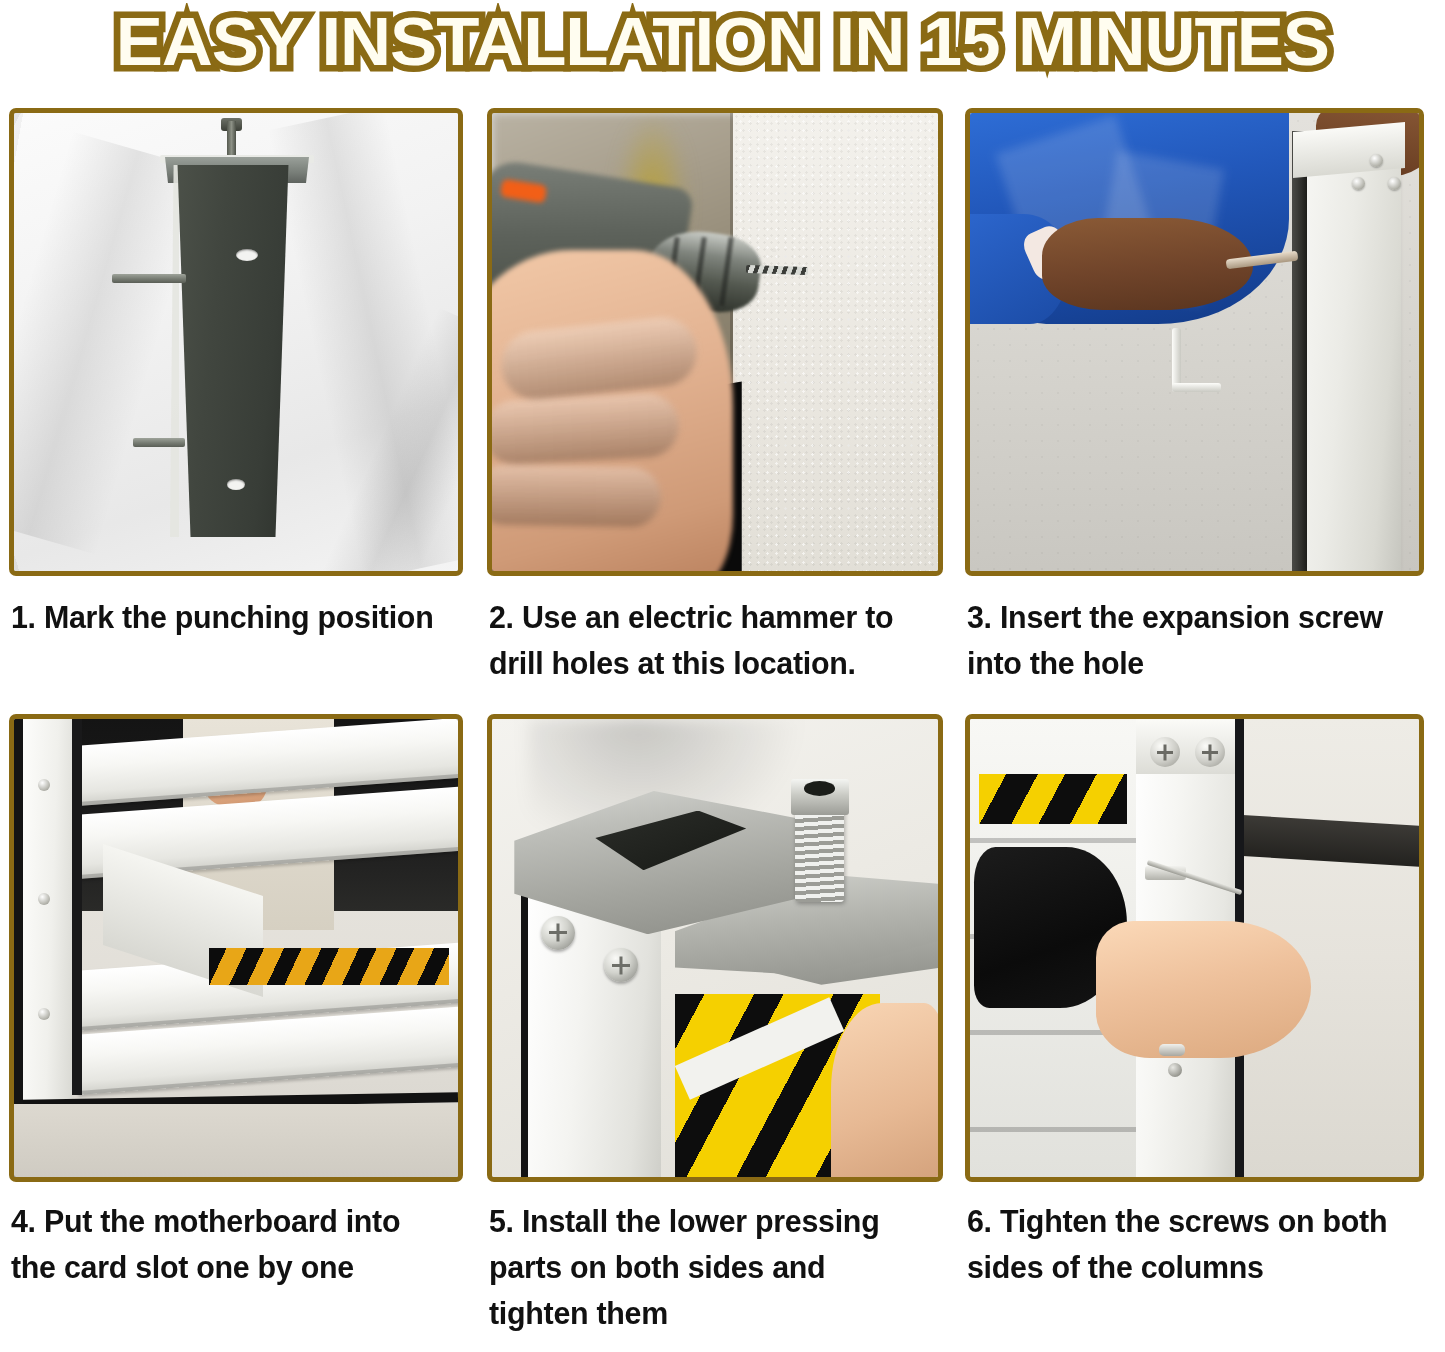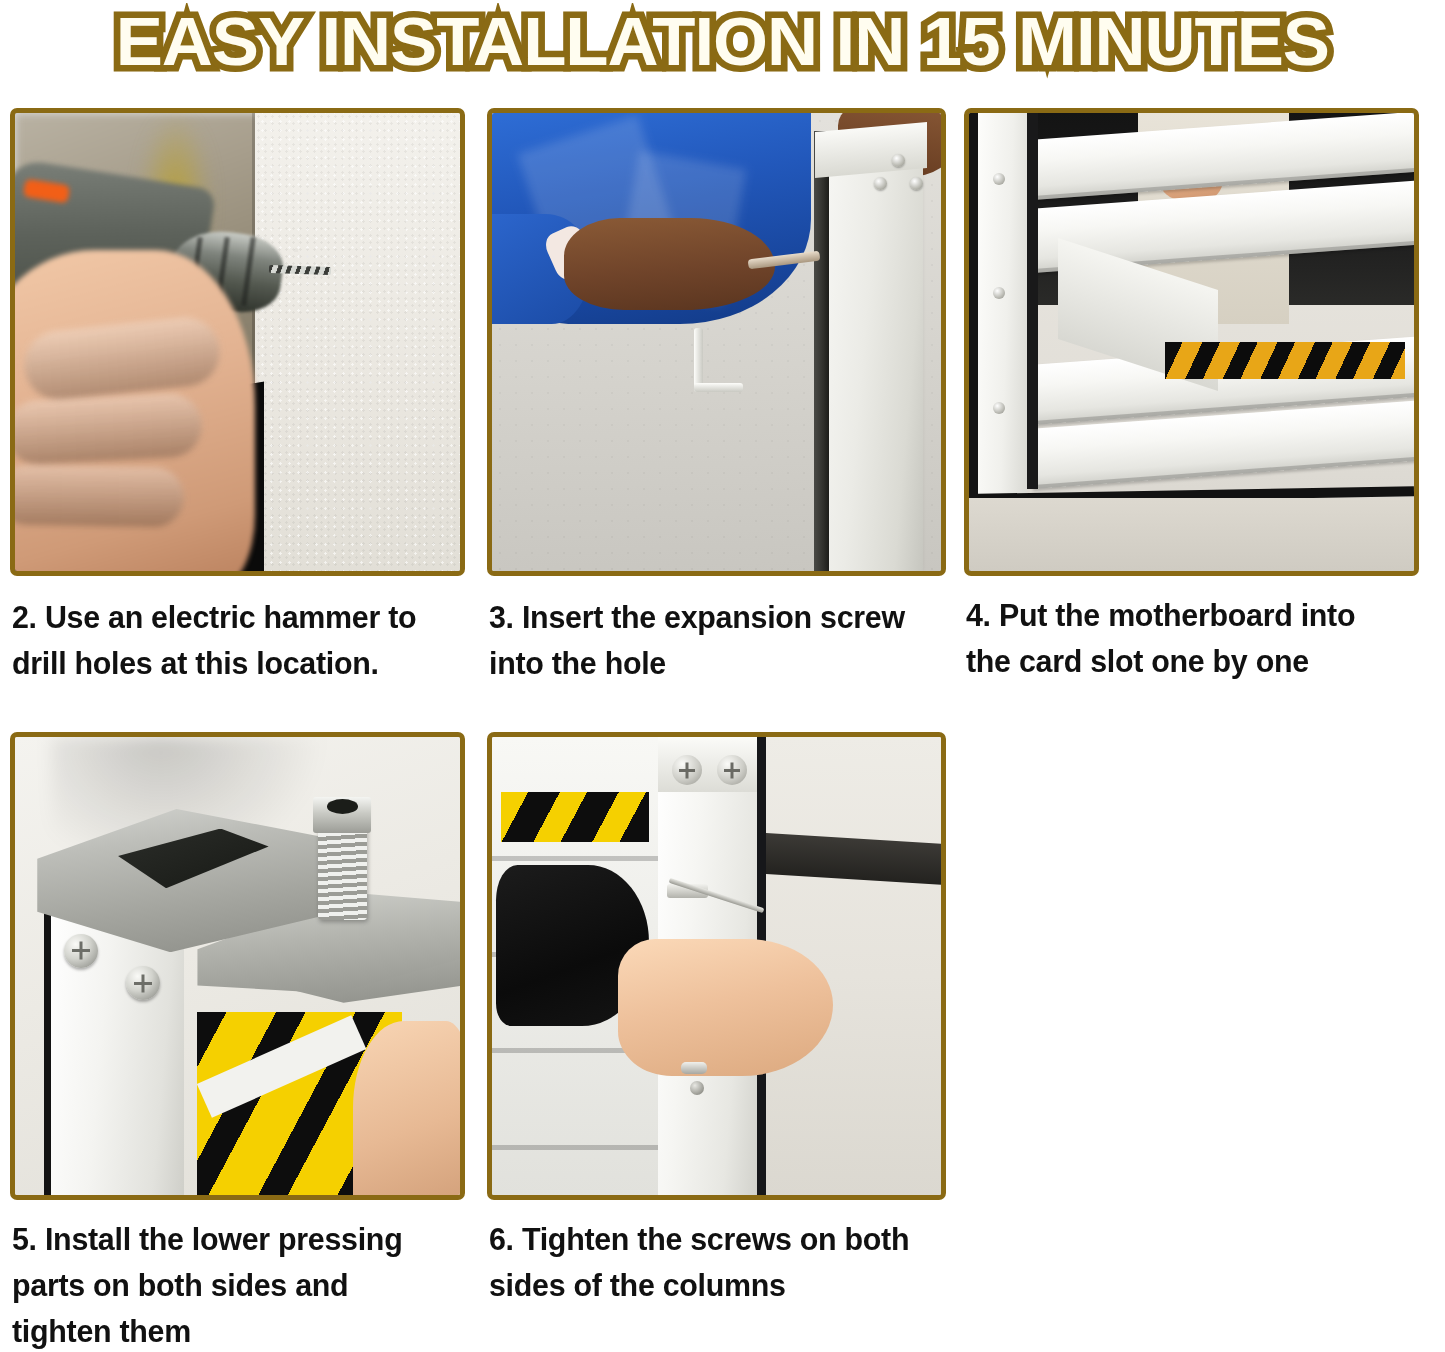--- a/index.html
+++ b/index.html
@@ -623,20 +623,41 @@
 </style>
 </head>
 <body>
 
 <div id="title-bar">
   <div id="title-text">EASY INSTALLATION IN 15 MINUTES</div>
 </div>
 
 <div id="grid">
 
+  <div class="cell col1 row1">
+    <div class="photo-frame">
+      <div class="scene">
+        <div class="p1-bg"></div>
+        <div class="p1-fold" style="left:0;top:30px;width:140px;height:400px;transform:rotate(16deg);"></div>
+        <div class="p1-fold" style="left:300px;top:0;width:120px;height:460px;transform:rotate(-12deg);"></div>
+        <div class="p1-fold" style="left:360px;top:200px;width:90px;height:300px;transform:rotate(24deg);"></div>
+        <div class="p1-bolthead"></div>
+        <div class="p1-bolt"></div>
+        <div class="p1-capwhite"></div>
+        <div class="p1-cap"></div>
+        <div class="p1-edge-l"></div>
+        <div class="p1-post"></div>
+        <div class="p1-pin" style="left:98px;top:161px;width:74px;"></div>
+        <div class="p1-pin" style="left:119px;top:325px;width:52px;"></div>
+        <div class="p1-hole" style="left:222px;top:136px;width:22px;height:12px;"></div>
+        <div class="p1-hole" style="left:213px;top:366px;width:18px;height:11px;"></div>
+      </div>
+    </div>
+    <div class="caption">1. Mark the punching position</div>
+  </div>
 
   <div class="cell col2 row1">
     <div class="photo-frame">
       <div class="scene">
         <div class="p2-blur-bg"></div>
         <div class="p2-blur-yellow"></div>
         <div class="p2-wall"></div>
         <div class="p2-walledge"></div>
         <div class="p2-dark"></div>
         <div class="p2-drillbody"></div>

